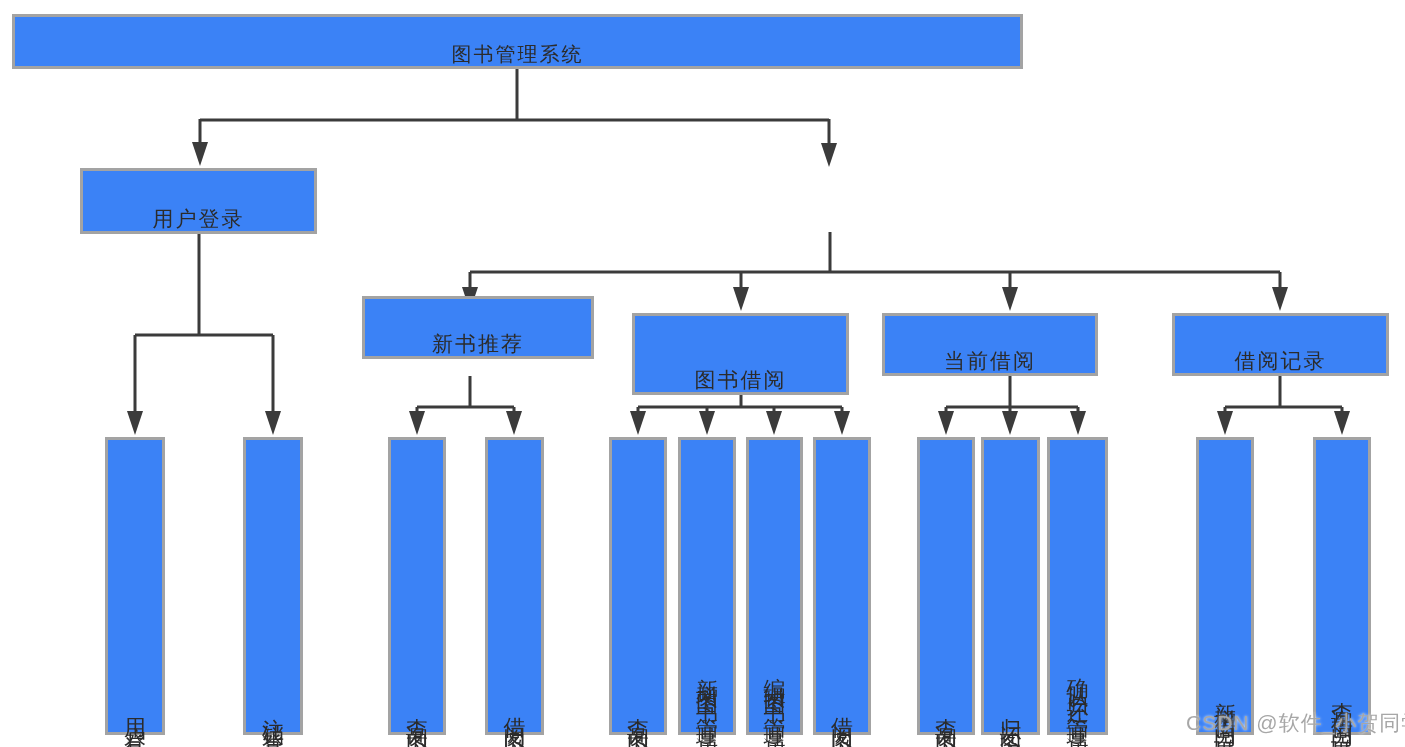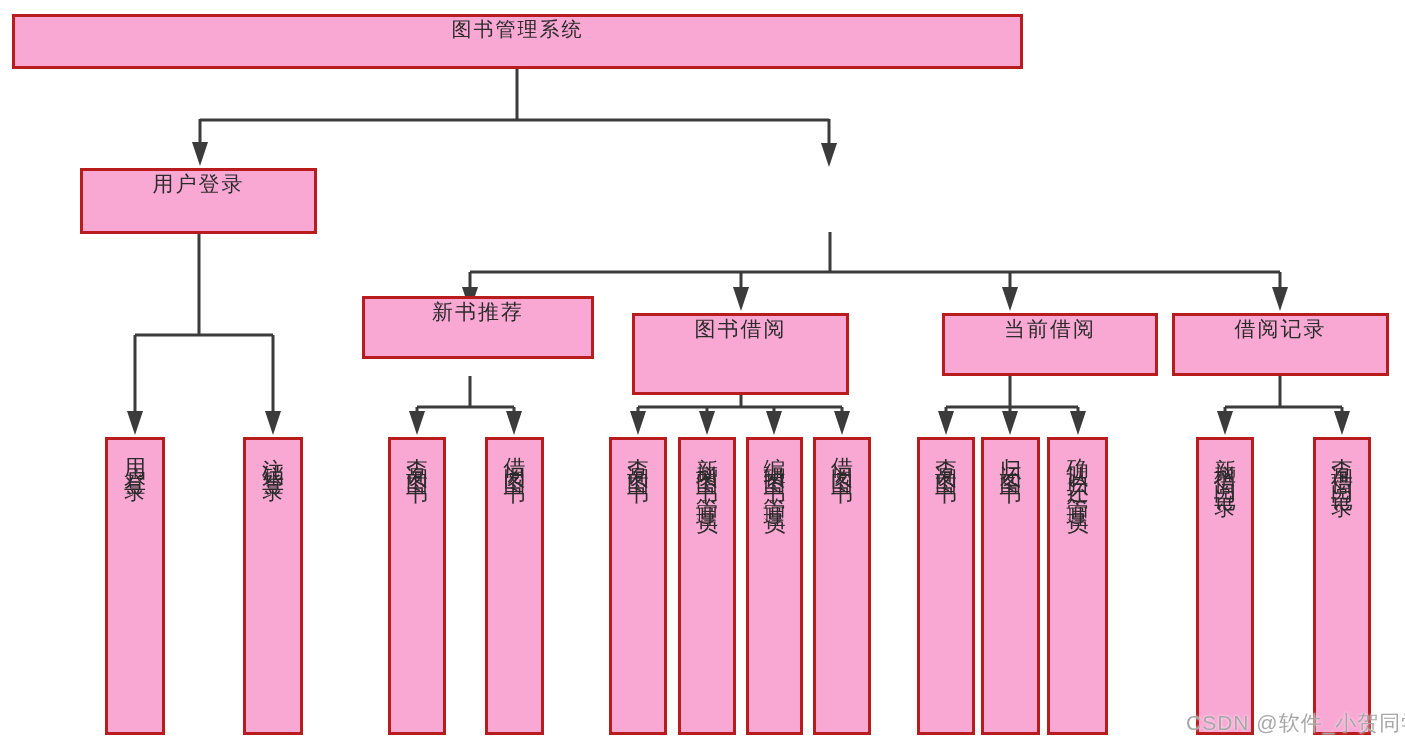--- a/index.html
+++ b/index.html
@@ -2,22 +2,22 @@
 <html><head>
 <meta charset="utf-8">
 <style>
   html,body{margin:0;padding:0;background:#ffffff;}
   #stage{
     position:relative;width:1405px;height:747px;background:#ffffff;
     font-family:"Liberation Sans",sans-serif;overflow:hidden;
   }
   .connectors{position:absolute;left:0;top:0;z-index:1;}
   .node{
-    position:absolute;box-sizing:border-box;border:3px solid #b91c1c;background:#f9a8d4;
-    display:flex;align-items:flex-start;justify-content:center;z-index:2;
+    position:absolute;box-sizing:border-box;border:3px solid #a3a3a3;background:#3b82f6;
+    display:flex;align-items:flex-end;justify-content:center;z-index:2;
   }
   .node .lbl{
     color:#2b2b2b;font-size:21px;letter-spacing:2px;white-space:nowrap;line-height:1.2;
   }
   .root .lbl{font-size:20px;}
   .v .lbl{
     writing-mode:vertical-rl;text-orientation:mixed;
     font-size:22px;letter-spacing:8px;line-height:1;white-space:normal;
   }
   .watermark{
@@ -71,21 +71,21 @@
   <div class="node" style="left:80px;top:168px;width:237px;height:66px">
     <span class="lbl">用户登录</span>
   </div>
 
   <div class="node" style="left:362px;top:296px;width:232px;height:63px">
     <span class="lbl">新书推荐</span>
   </div>
   <div class="node" style="left:632px;top:313px;width:217px;height:82px">
     <span class="lbl">图书借阅</span>
   </div>
-  <div class="node" style="left:942px;top:313px;width:216px;height:63px">
+  <div class="node" style="left:882px;top:313px;width:216px;height:63px">
     <span class="lbl">当前借阅</span>
   </div>
   <div class="node" style="left:1172px;top:313px;width:217px;height:63px">
     <span class="lbl">借阅记录</span>
   </div>
 
   <div class="node v" style="left:105px;top:437px;width:60px;height:298px">
     <span class="lbl">用户登录</span>
   </div>
   <div class="node v" style="left:243px;top:437px;width:60px;height:298px">

